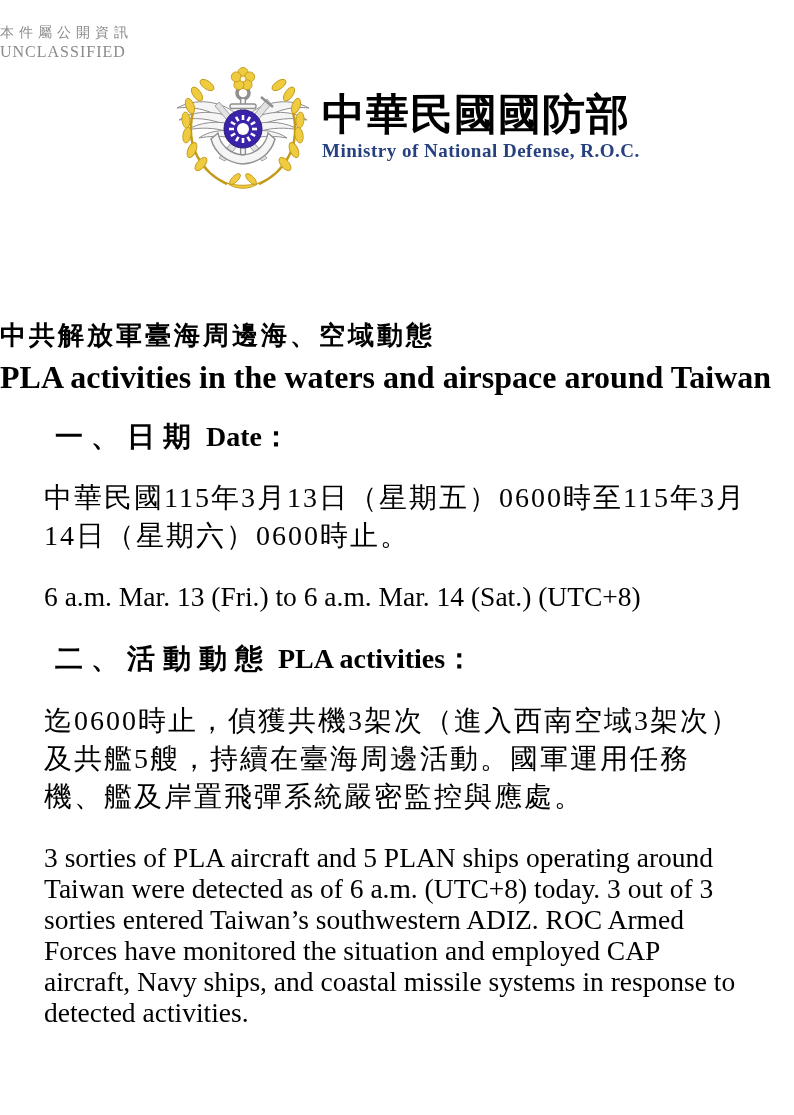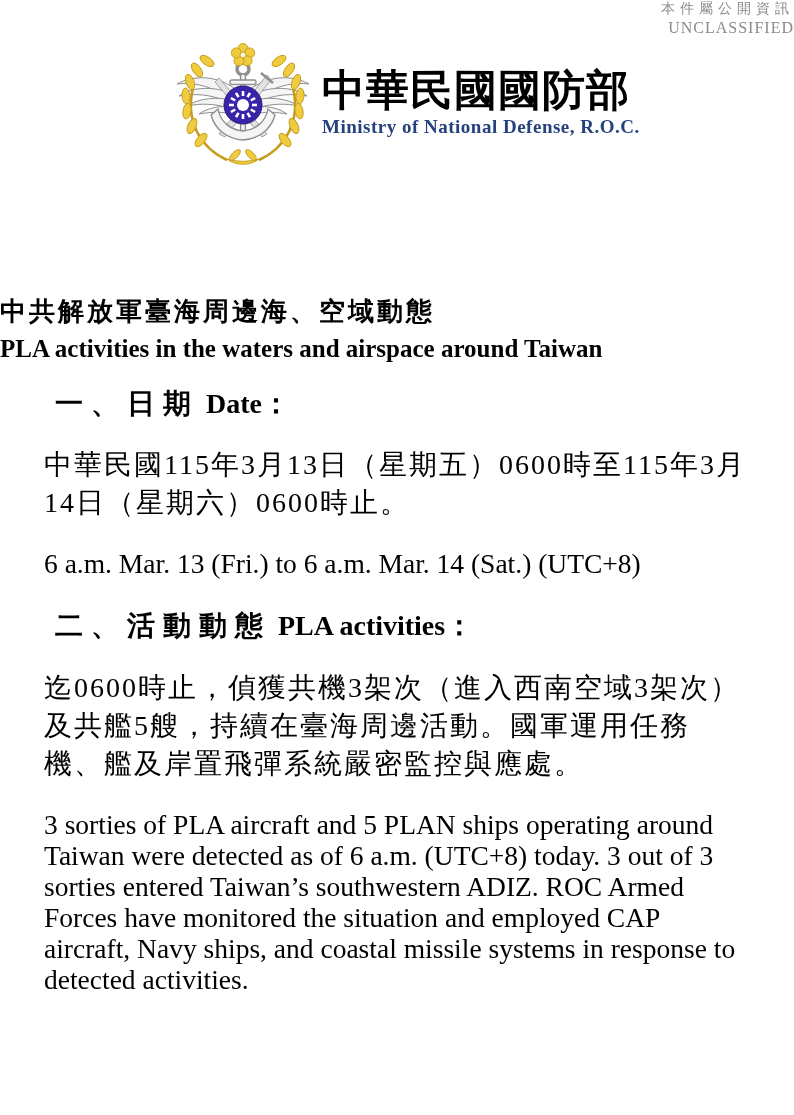--- a/index.html
+++ b/index.html
@@ -7,22 +7,22 @@
     width: 794px; height: 1115px;
     background: #ffffff;
     color: #000000;
     font-family: "Liberation Serif", "DejaVu Serif", serif;
     overflow: hidden;
     position: relative;
   }
 
   
   .classification {
-    text-align: right;
-    padding-top: 0;
+    text-align: left;
+    padding-top: 24px;
     color: #8a8a8a;
     line-height: 1.25;
   }
   .classification .zh { font-size: 14px; letter-spacing: 5px; }
   .classification .en { font-size: 16px; letter-spacing: 1px; }
 
   
   .brand-row {
     display: flex;
     align-items: flex-start;
@@ -55,21 +55,21 @@
   .release .zh { letter-spacing: 1.5px; }
 
   
   .doc-title { text-align: left; margin-top: 126px; }
   .doc-title .zh {
     font-size: 26px;
     font-weight: bold;
     letter-spacing: 3px;
   }
   .doc-title .en {
-    font-size: 25px;
+    font-size: 32px;
     font-weight: bold;
     margin-top: 6px;
   }
 
   
   .section-heading {
     margin: 30px 0 0 55px;
     font-size: 28px;
     font-weight: bold;
     line-height: 1.2;

